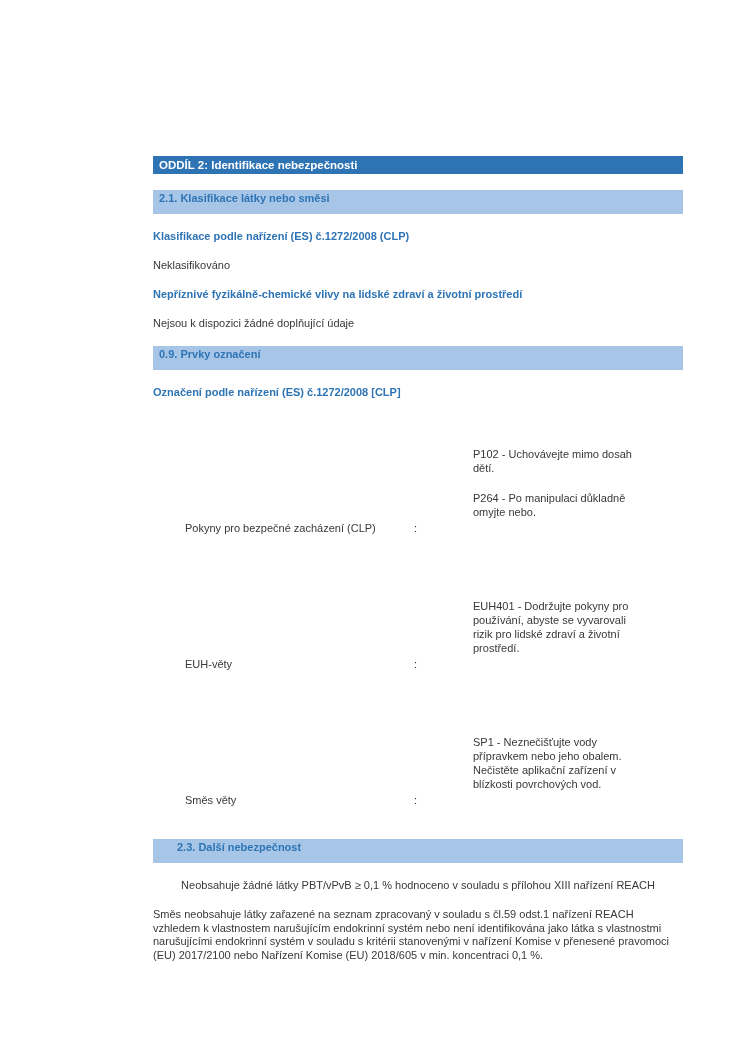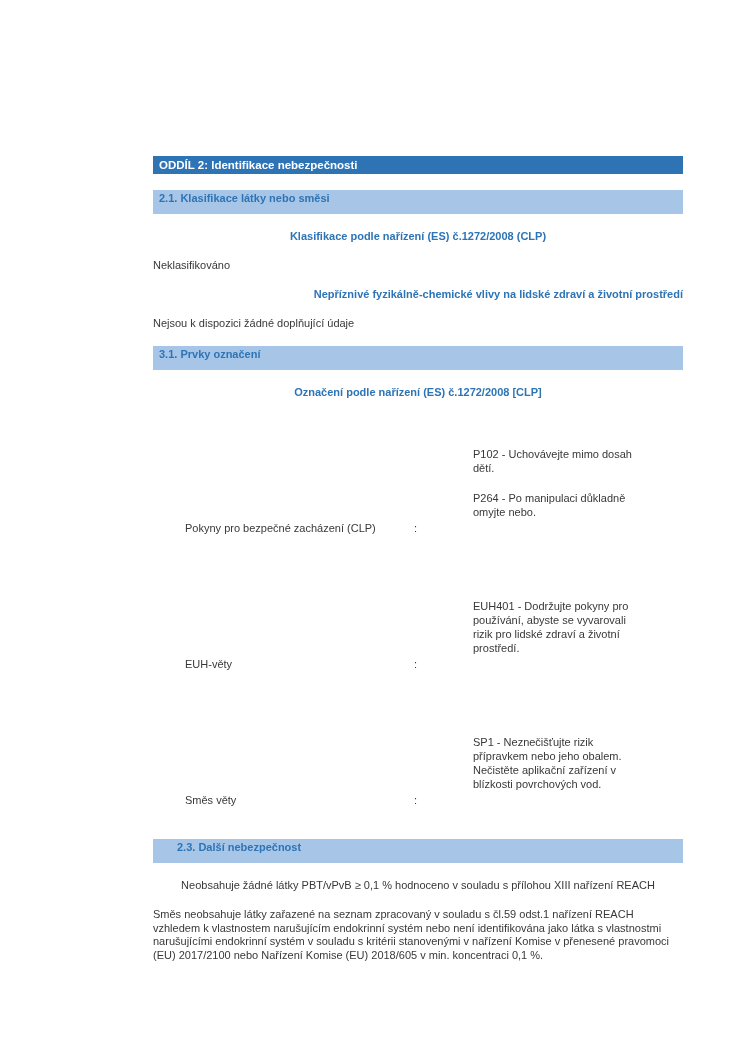--- a/index.html
+++ b/index.html
@@ -44,23 +44,23 @@
     line-height: 13px;
   }
   .body-text { line-height: 13px; }
   .kv-row { display: flex; align-items: flex-end; }
   .kv-label { width: 197px; flex-shrink: 0; line-height: 14px; }
   .kv-colon { width: 11px; flex-shrink: 0; line-height: 14px; text-align: left; }
   .kv-value { flex: 1; line-height: 14px; }
   .kv-line { line-height: 14px; }
 
   
-  .h-211 { margin-top: 6px; text-align: center; }       
+  .h-211 { margin-top: 6px; }       
   .mt-txt { margin-top: 6px; }
-  .mt-heading2 { margin-top: 14px; text-align: right; }
+  .mt-heading2 { margin-top: 14px; }
   .mt-txt2 { margin-top: 4px; }
   .mt-bar22 { margin-top: 10px; }
   .mt-rows { margin-top: 4px; }
   .mt-bar23 { margin-top: 10px; padding-left: 24px; }
   .mt-23a { margin-top: 7px; text-align: center; }
   .mt-23b { margin-top: 11px; line-height: 13.5px; }
 </style>
 </head>
 <body>
 
@@ -71,21 +71,21 @@
   <div class="sub-bar">2.1. Klasifikace látky nebo směsi</div>
 
   <div class="blue-heading h-211">Klasifikace podle nařízení (ES) č.1272/2008 (CLP)</div>
 
   <div class="body-text mt-txt">Neklasifikováno</div>
 
   <div class="blue-heading mt-heading2">Nepříznivé fyzikálně-chemické vlivy na lidské zdraví a životní prostředí</div>
 
   <div class="body-text mt-txt2">Nejsou k dispozici žádné doplňující údaje</div>
 
-  <div class="sub-bar mt-bar22">3.1. Prvky označení</div>
+  <div class="sub-bar mt-bar22">0.9. Prvky označení</div>
 
   <div class="blue-heading h-211">Označení podle nařízení (ES) č.1272/2008 [CLP]</div>
 
   <div class="mt-rows">
 
     <div class="kv-row">
       <div class="kv-label">Pokyny pro bezpečné zacházení (CLP)</div>
       <div class="kv-colon">:</div>
       <div class="kv-value">
         <div class="kv-line">P102 - Uchovávejte mimo dosah dětí.</div>
@@ -98,21 +98,21 @@
       <div class="kv-colon">:</div>
       <div class="kv-value">
         <div class="kv-line">EUH401 - Dodržujte pokyny pro používání, abyste se vyvarovali rizik pro lidské zdraví a životní prostředí.</div>
       </div>
     </div>
 
     <div class="kv-row">
       <div class="kv-label">Směs věty</div>
       <div class="kv-colon">:</div>
       <div class="kv-value">
-        <div class="kv-line">SP1 - Neznečišťujte rizik přípravkem nebo jeho obalem. Nečistěte aplikační zařízení v blízkosti povrchových vod.</div>
+        <div class="kv-line">SP1 - Neznečišťujte vody přípravkem nebo jeho obalem. Nečistěte aplikační zařízení v blízkosti povrchových vod.</div>
       </div>
     </div>
 
   </div>
 
   <div class="sub-bar mt-bar23">2.3. Další nebezpečnost</div>
 
   <div class="body-text mt-23a">Neobsahuje žádné látky PBT/vPvB ≥ 0,1 % hodnoceno v souladu s přílohou XIII nařízení REACH</div>
 
   <div class="body-text mt-23b">Směs neobsahuje látky zařazené na seznam zpracovaný v souladu s čl.59 odst.1 nařízení REACH vzhledem k vlastnostem narušujícím endokrinní systém nebo není identifikována jako látka s vlastnostmi narušujícími endokrinní systém v souladu s kritérii stanovenými v nařízení Komise v přenesené pravomoci (EU) 2017/2100 nebo Nařízení Komise (EU) 2018/605 v min. koncentraci 0,1 %.</div>

